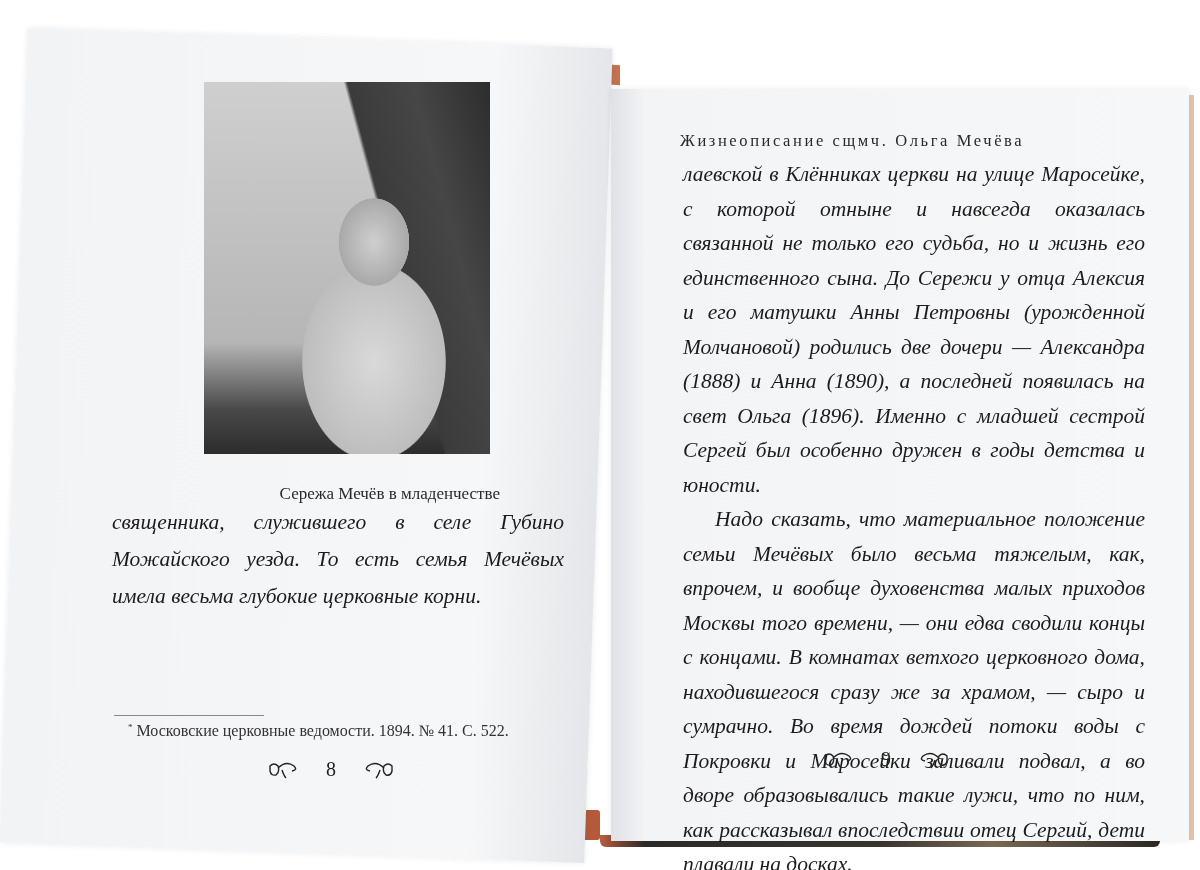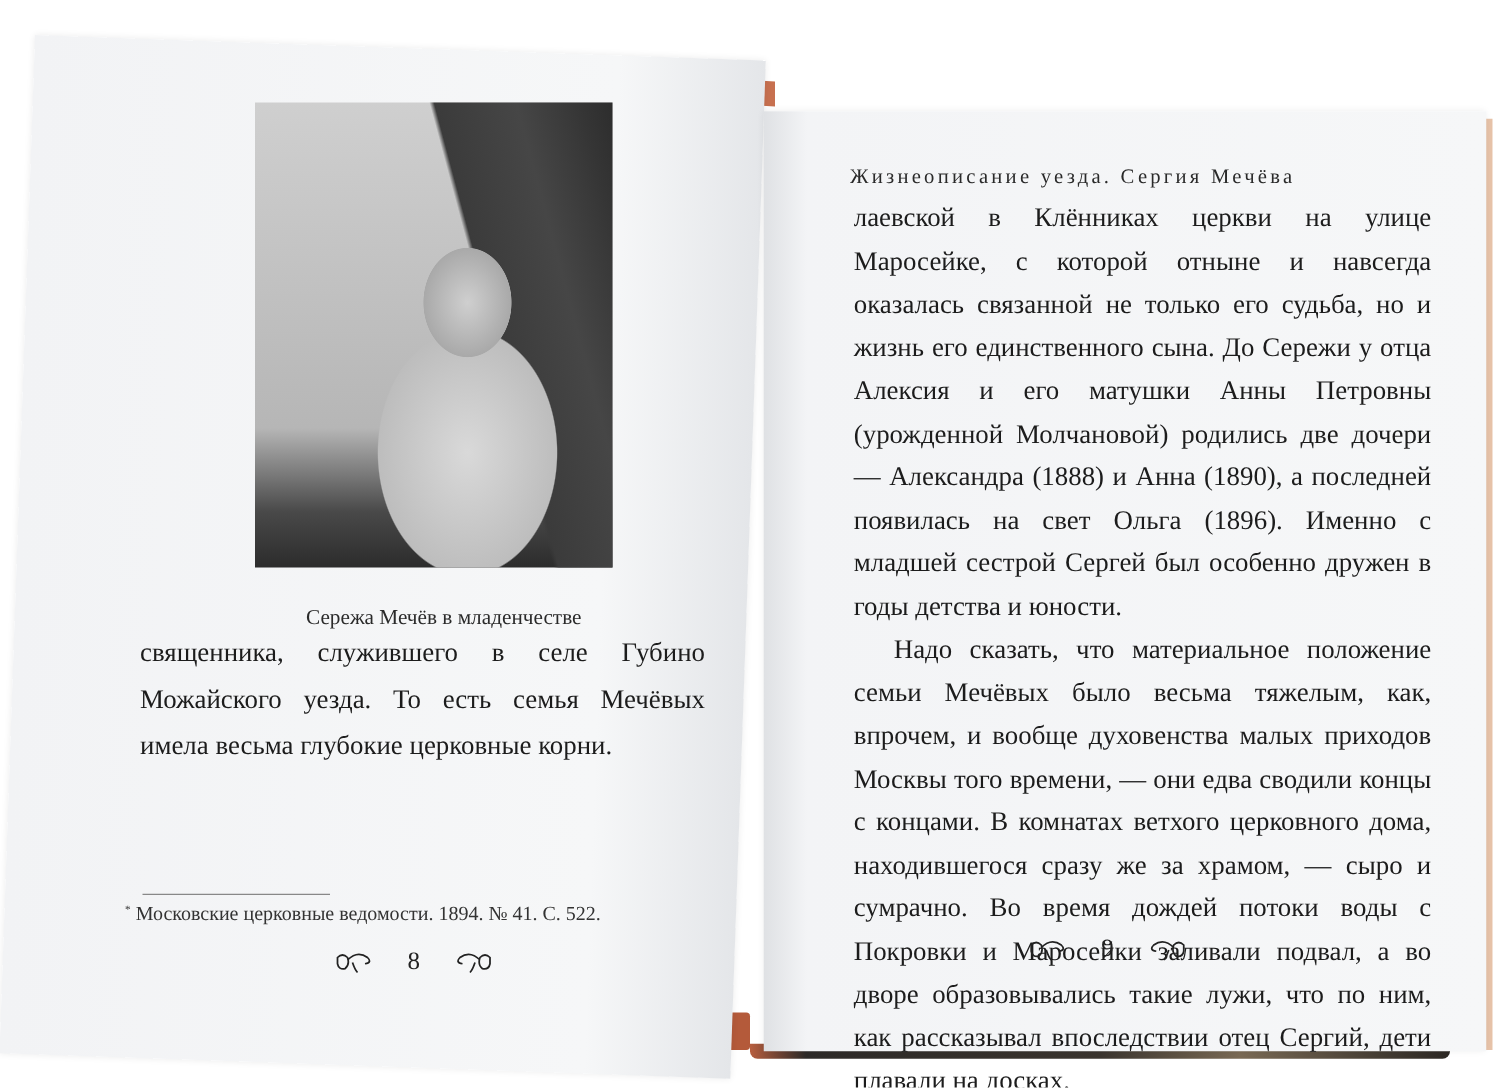--- a/index.html
+++ b/index.html
@@ -34,26 +34,26 @@
   }
   .photo {
     position:absolute; left:204px; top:82px; width:286px; height:372px;
     background:
       radial-gradient(ellipse 50px 62px at 170px 160px, #cfcfcf 0%, #a9a9a9 70%, transparent 71%),
       radial-gradient(ellipse 95px 130px at 170px 280px, #d9d9d9 0%, #bdbdbd 75%, transparent 76%),
       linear-gradient(75deg, transparent 62%, #3e3a38 63%, #4a4543 80%, #2f2c2b 100%),
       linear-gradient(180deg, #cfcfcf 0%, #b6b6b6 70%, #4d4846 88%, #2e2b2a 100%);
     filter: grayscale(1);
   }
-  .caption { position:absolute; left:210px; top:484px; width:290px; text-align:center; font-size:17px; color:#2a2a2a; }
+  .caption { position:absolute; left:210px; top:484px; width:290px; text-align:right; font-size:17px; color:#2a2a2a; }
   .text-left { position:absolute; left:112px; top:504px; width:452px; font-size:21.5px; line-height:37px; text-align:justify; }
-  .text-left p, .text-right p { margin:0; }
+  .text-left p, .text-right p { margin:0;font-style:italic; }
   .indent { text-indent:32px; }
   .fn-rule { position:absolute; left:114px; top:715px; width:150px; height:1px; background:#888; }
-  .footnote { position:absolute; left:100px; top:722px; font-size:16px; color:#333; }
+  .footnote { position:absolute; left:128px; top:722px; font-size:16px; color:#333; }
   .folio { position:absolute; display:flex; align-items:center; gap:22px; font-size:20px; color:#222; }
   .orn { width:36px; height:20px; }
   .folio-left { left:268px; top:758px; }
   .folio-right { left:823px; top:748px; }
   .running-head { position:absolute; left:680px; top:131px; font-size:16.5px; letter-spacing:2.6px; color:#2a2a2a; }
   .text-right { position:absolute; left:683px; top:157px; width:462px; font-size:21.5px; line-height:34.5px; text-align:justify; }
   sup { font-size:9px; }
 </style>
 </head>
 <body>
@@ -83,21 +83,21 @@
 <div class="folio folio-left">
   <svg class="orn" viewBox="0 0 36 20">
       <path d="M2 6 q4 -4 8 0 q2 6 -2 9 q-5 1 -6 -4 z M10 8 q8 -8 16 -2 q4 4 -2 5 M14 10 q2 6 4 8" fill="none" stroke="#222" stroke-width="1.4"></path>
     </svg>
   <span>8</span>
   <svg class="orn" viewBox="0 0 36 20">
       <path d="M34 6 q-4 -4 -8 0 q-2 6 2 9 q5 1 6 -4 z M26 8 q-8 -8 -16 -2 q-4 4 2 5 M22 10 q-2 6 -4 8" fill="none" stroke="#222" stroke-width="1.4"></path>
     </svg>
 </div>
 
-<div class="running-head">Жизнеописание уезда. Сергия Мечёва</div>
+<div class="running-head">Жизнеописание сщмч. Ольга Мечёва</div>
 
 <div class="text-right">
   <p>лаевской в Клённиках церкви на улице Маросейке, с которой отныне и навсегда оказалась связанной не только его судьба, но и жизнь его единственного сына. До Сережи у отца Алексия и его матушки Анны Петровны (урожденной Молчановой) родились две дочери — Александра (1888) и Анна (1890), а последней появилась на свет Ольга (1896). Именно с младшей сестрой Сергей был особенно дружен в годы детства и юности.</p>
   <p class="indent">Надо сказать, что материальное положение семьи Мечёвых было весьма тяжелым, как, впрочем, и вообще духовенства малых приходов Москвы того времени, — они едва сводили концы с концами. В комнатах ветхого церковного дома, находившегося сразу же за храмом, — сыро и сумрачно. Во время дождей потоки воды с Покровки и Маросейки заливали подвал, а во дворе образовывались такие лужи, что по ним, как рассказывал впоследствии отец Сергий, дети плавали на досках.</p>
 </div>
 
 <div class="folio folio-right">
   <svg class="orn" viewBox="0 0 36 20">
       <path d="M2 6 q4 -4 8 0 q2 6 -2 9 q-5 1 -6 -4 z M10 8 q8 -8 16 -2 q4 4 -2 5 M14 10 q2 6 4 8" fill="none" stroke="#222" stroke-width="1.4"></path>
     </svg>

